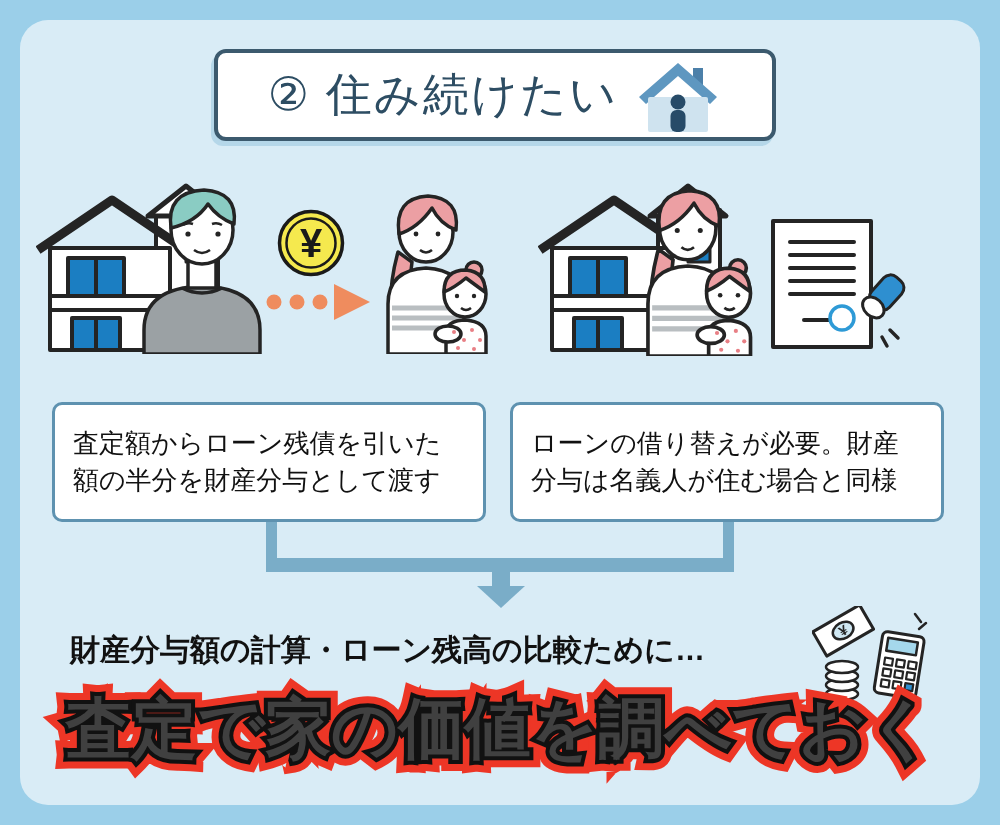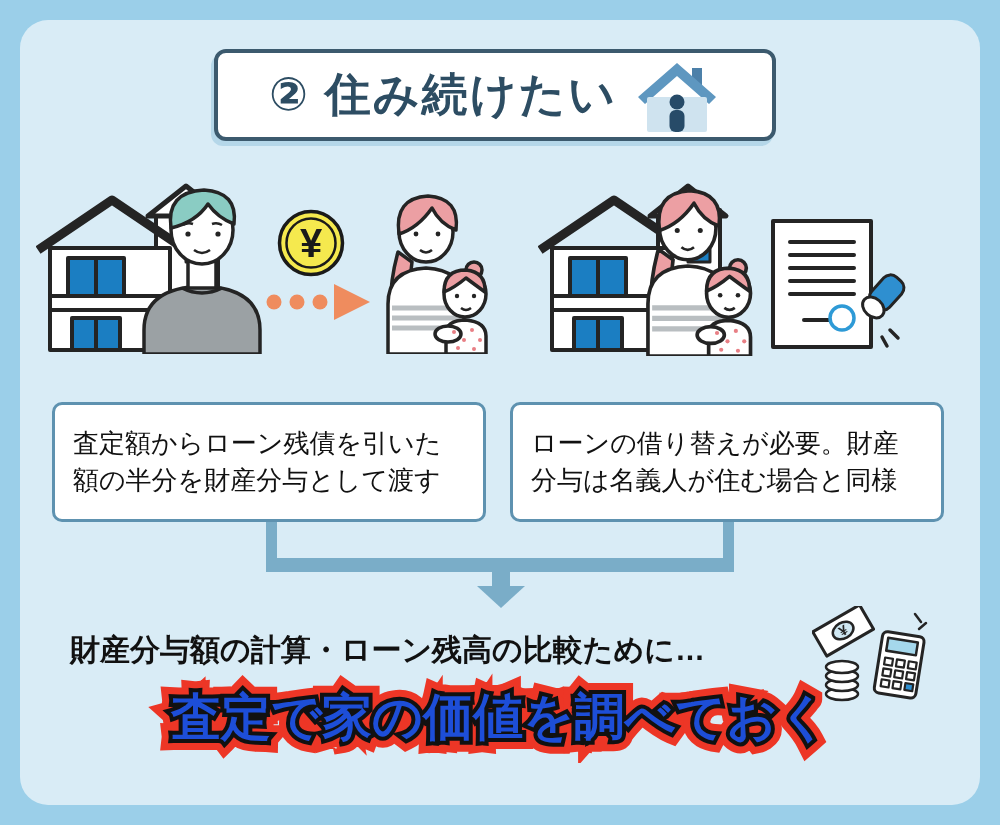--- a/index.html
+++ b/index.html
@@ -4,21 +4,21 @@
 <style>
   html,body{margin:0;padding:0;}
   body{width:1000px;height:825px;overflow:hidden;font-family:"Liberation Sans","DejaVu Sans",sans-serif;}
   .stage{position:relative;width:1000px;height:825px;background:#9bcfe9;}
   .panel{position:absolute;left:20px;top:20px;width:960px;height:785px;background:#d9ecf6;border-radius:28px;}
 
   
   .header-box{position:absolute;left:214px;top:49px;width:562px;height:92px;background:#fff;
     border:4px solid #3c5a6e;border-radius:12px;box-shadow:-3px 5px 0 0 #b5d7e9;
     display:flex;align-items:center;justify-content:center;gap:16px;box-sizing:border-box;}
-  .header-title{font-size:46px;font-weight:700;color:#2d4d63;letter-spacing:2px;white-space:nowrap;}
+  .header-title{font-size:46px;font-weight:400;color:#2d4d63;letter-spacing:2px;white-space:nowrap;}
 
   
   .caption{position:absolute;font-size:30px;font-weight:900;color:#111;text-align:center;white-space:nowrap;}
   .caption-left{left:115px;top:353px;width:310px;}
   .caption-right{left:555px;top:353px;width:360px;}
 
   
   .note-box{position:absolute;top:402px;width:434px;height:120px;background:#fff;border:3px solid #5e92b0;
     border-radius:10px;box-sizing:border-box;display:flex;align-items:center;padding:0 18px;}
   .note-box span{font-size:26px;line-height:1.42;font-weight:500;color:#111;}
@@ -30,22 +30,22 @@
   .conn-v-left{left:266px;top:522px;width:11px;height:40px;}
   .conn-v-right{left:723px;top:522px;width:11px;height:40px;}
   .conn-h{left:266px;top:558px;width:468px;height:14px;}
   .conn-stem{left:492px;top:570px;width:18px;height:18px;}
   .conn-head{position:absolute;left:477px;top:586px;width:0;height:0;
     border-left:24px solid transparent;border-right:24px solid transparent;border-top:22px solid #7aadc8;}
 
   
   .lead{position:absolute;left:70px;top:630px;font-size:30px;font-weight:900;color:#111;white-space:nowrap;letter-spacing:0;}
   .banner{position:absolute;left:0;top:684px;width:1000px;text-align:center;}
-  .banner-text{position:relative;display:inline-block;font-size:50px;font-weight:900;letter-spacing:0;
-    color:#1d4ed8;z-index:0;white-space:nowrap;}
+  .banner-text{position:relative;display:inline-block;font-size:66px;font-weight:900;letter-spacing:0;
+    color:#404040;z-index:0;white-space:nowrap;}
   .banner-text::before{content:attr(data-text);position:absolute;left:0;top:0;z-index:-2;
     color:#ed3626;-webkit-text-stroke:22px #ed3626;}
   .banner-text::after{content:attr(data-text);position:absolute;left:0;top:0;z-index:-1;
     color:#111;-webkit-text-stroke:8px #111;}
 
   .abs{position:absolute;}
 </style>
 </head>
 <body>
 

